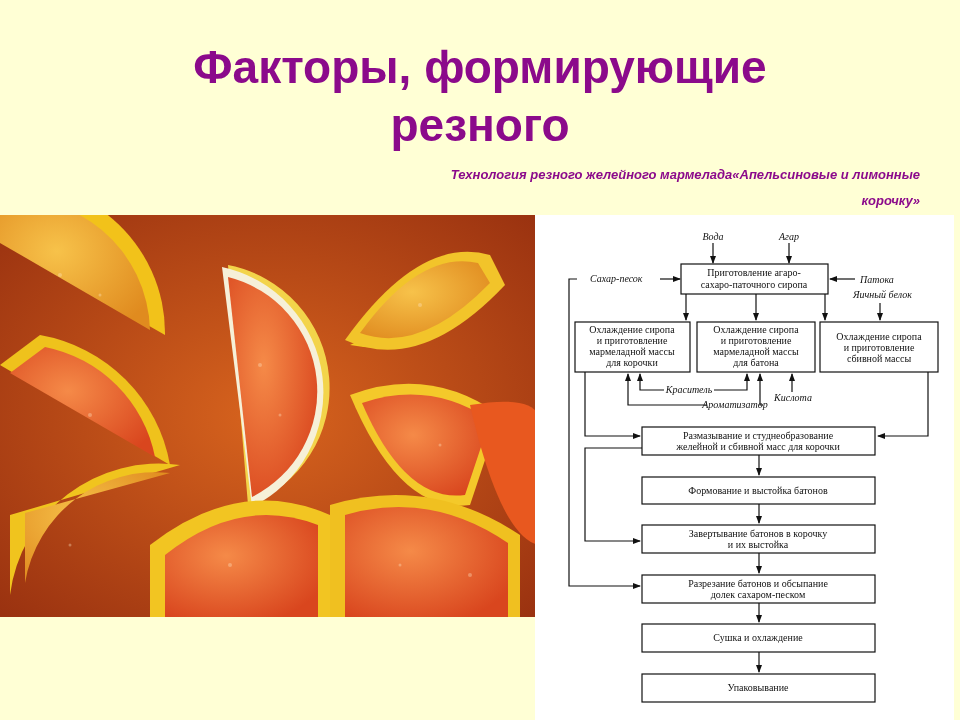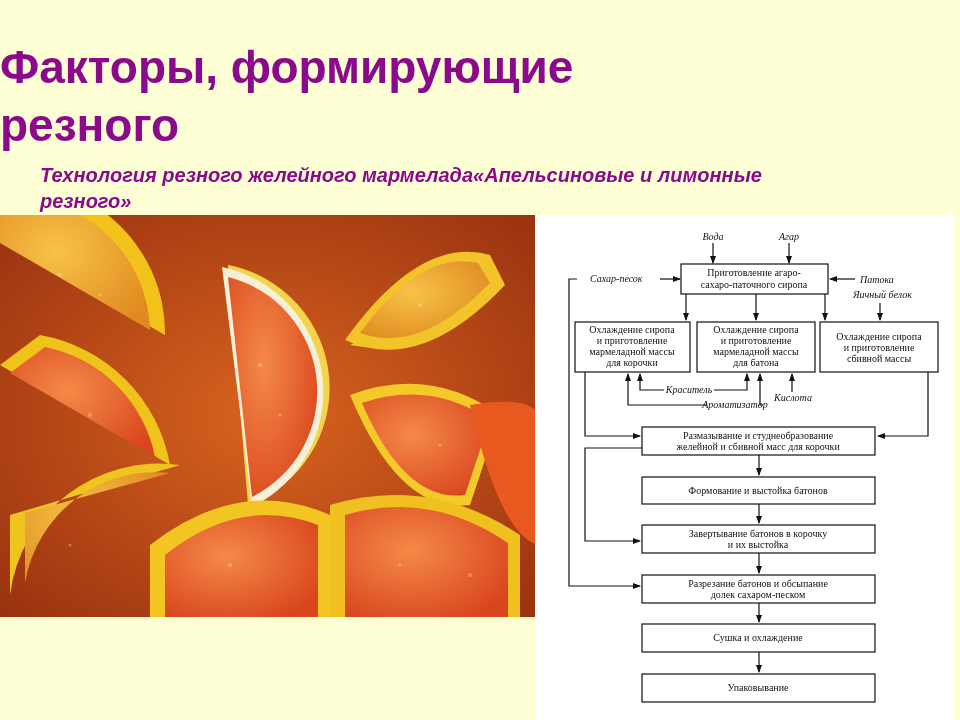--- a/index.html
+++ b/index.html
@@ -3,27 +3,27 @@
 <meta charset="utf-8">
 <style>
   html, body { margin: 0; padding: 0; }
   body {
     width: 960px; height: 720px; overflow: hidden; position: relative;
     background: #ffffd5;
     font-family: "Liberation Sans", sans-serif;
   }
   .title {
     position: absolute; left: 0; width: 960px; top: 38px;
-    text-align: left; color: #8b0a8b; font-weight: bold;
+    text-align: center; color: #8b0a8b; font-weight: bold;
     font-size: 46px; line-height: 58px; letter-spacing: 0px;
   }
   .subtitle {
     position: absolute; left: 40px; width: 880px; top: 162px;
-    text-align: left; color: #8b0a8b; font-weight: bold; font-style: italic;
-    font-size: 20px; line-height: 26px;
+    text-align: right; color: #8b0a8b; font-weight: bold; font-style: italic;
+    font-size: 13px; line-height: 26px;
   }
   .photo {
     position: absolute; left: 0; top: 215px; width: 538px; height: 402px;
     overflow: hidden; background: #c8501c;
   }
   .photo svg { display: block; }
   .diagram {
     position: absolute; left: 535px; top: 215px; width: 419px; height: 584px;
     background: #ffffff;
   }
@@ -38,21 +38,21 @@
 </head>
 <body>
 
 <div class="title">
   <div>Факторы, формирующие</div>
   <div>резного</div>
 </div>
 
 <div class="subtitle">
   <div>Технология резного желейного мармелада«Апельсиновые и лимонные</div>
-  <div>резного»</div>
+  <div>корочку»</div>
 </div>
 
 <div class="photo">
   <svg width="538" height="402" viewBox="0 0 538 402">
     <defs>
       <radialGradient id="bgGrad" cx="50%" cy="50%" r="70%">
         <stop offset="0%" stop-color="#d8641e"></stop>
         <stop offset="100%" stop-color="#9a3210"></stop>
       </radialGradient>
       <radialGradient id="orangeFill" cx="40%" cy="40%" r="70%">

